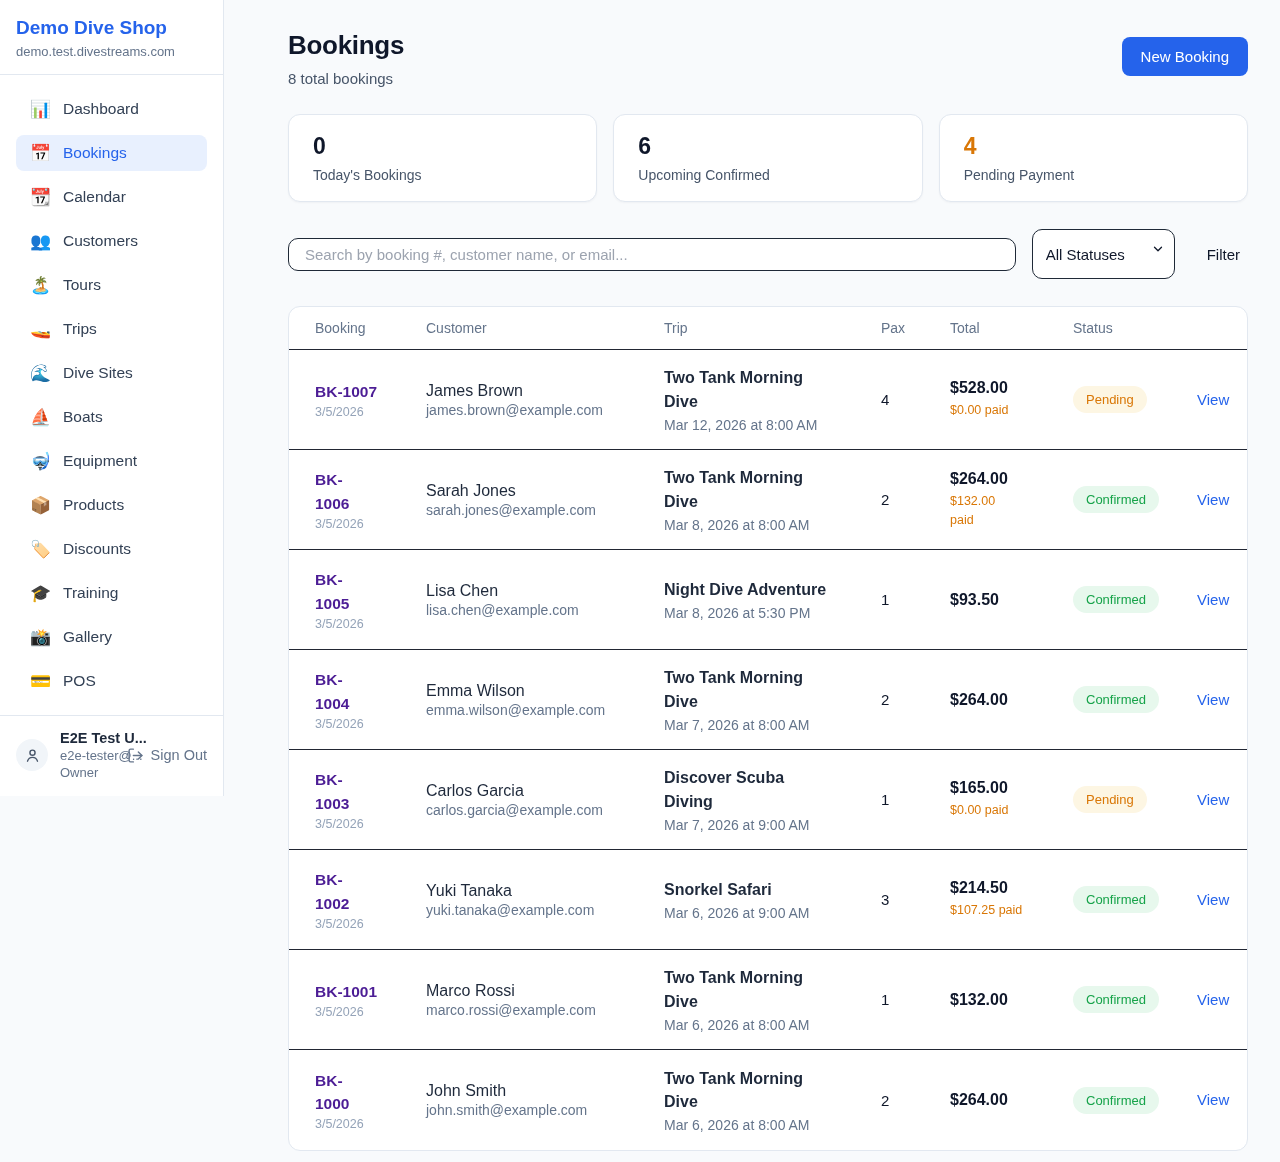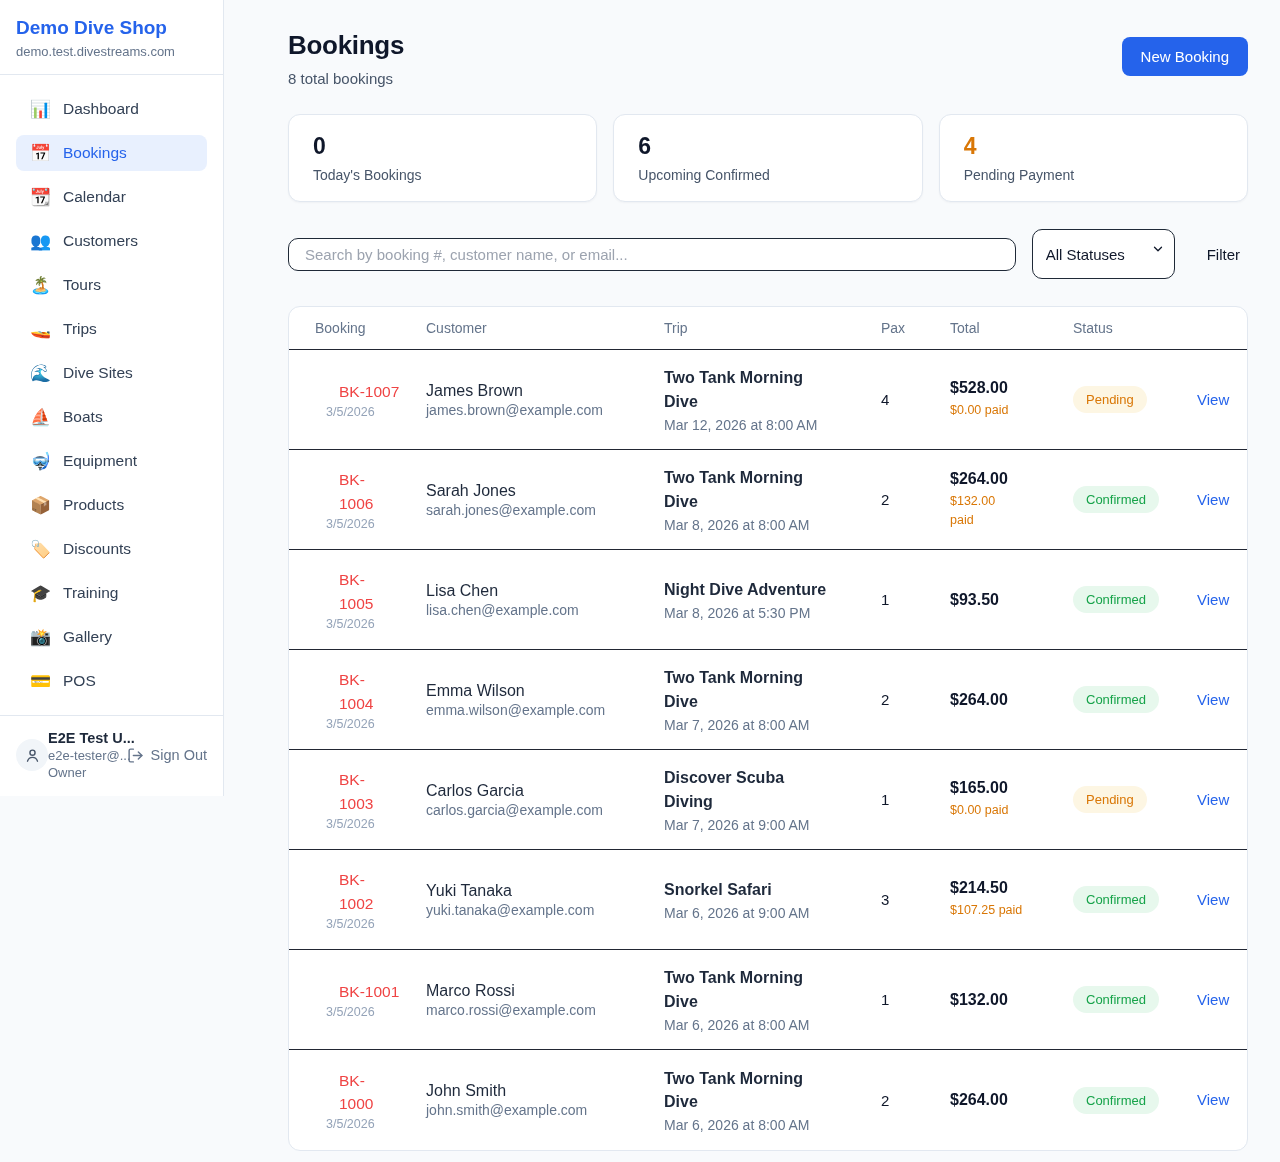--- a/index.html
+++ b/index.html
@@ -23,21 +23,21 @@
     display:flex; align-items:center; gap:13px;
     height:36px; padding:0 14px; margin-bottom:8px;
     border-radius:8px; cursor:pointer; text-decoration:none;
   }
   .nav-item .nav-icon { font-size:17px; width:20px; text-align:center; line-height:1; }
   .nav-item .nav-label { font-size:15.5px; color:#334155; }
   .nav-item.active { background:#e8f0fe; }
   .nav-item.active .nav-label { color:#2563eb; font-weight:500; }
   .sidebar-footer {
     border-top:1px solid #e2e8f0; padding:14px 16px 16px 16px;
-    display:flex; align-items:center; gap:0;
+    display:flex; align-items:center; gap:12px;
   }
   .avatar {
     width:32px; height:32px; border-radius:50%; background:#f1f5f9;
     display:flex; align-items:center; justify-content:center; flex:none;
   }
   .user-meta { flex:1; min-width:0; }
   .user-name { font-size:14.5px; font-weight:700; color:#1e293b; white-space:nowrap; }
   .user-email, .user-role { font-size:13px; color:#64748b; margin-top:2px; white-space:nowrap; }
   .signout {
     display:flex; align-items:center; gap:7px; flex:none;
@@ -88,22 +88,22 @@
     display:grid;
     grid-template-columns:137px 238px 217px 69px 123px 124px auto;
     align-items:center;
   }
   .thead { height:43px; border-bottom:1px solid #222733; }
   .thead > div { font-size:14px; color:#64748b; font-weight:500; }
   .cell-1 { padding-left:26px; padding-right:10px; }
   .cell { padding-right:14px; }
   .trow { min-height:100px; border-bottom:1px solid #222733; padding:14px 0; }
   .trow:last-child { border-bottom:none; }
-  .bk-id { color:#ef4444; font-size:15.5px; font-weight:400; white-space:pre-line; line-height:1.5; cursor:pointer;margin-left:24px; }
-  .bk-date { color:#94a3b8; font-size:12.5px; margin-top:2px;margin-left:11px; }
+  .bk-id { color:#4c1d95; font-size:15.5px; font-weight:700; white-space:pre-line; line-height:1.5; cursor:pointer; }
+  .bk-date { color:#94a3b8; font-size:12.5px; margin-top:2px; }
   .cust-name { color:#1e293b; font-size:16px; }
   .cust-email { color:#64748b; font-size:14px; margin-top:2px; }
   .trip-name { color:#1e293b; font-size:16px; font-weight:600; white-space:pre-line; line-height:1.45; }
   .trip-time { color:#64748b; font-size:14px; margin-top:4px; }
   .pax-val { font-size:15px; color:#0f172a; }
   .total-val { font-size:16px; font-weight:700; color:#0f172a; }
   .paid-val { font-size:12.5px; color:#d97706; margin-top:4px; white-space:pre-line; line-height:1.45; }
   .badge {
     display:inline-block; padding:6px 13px; border-radius:999px; font-size:13px;
   }

